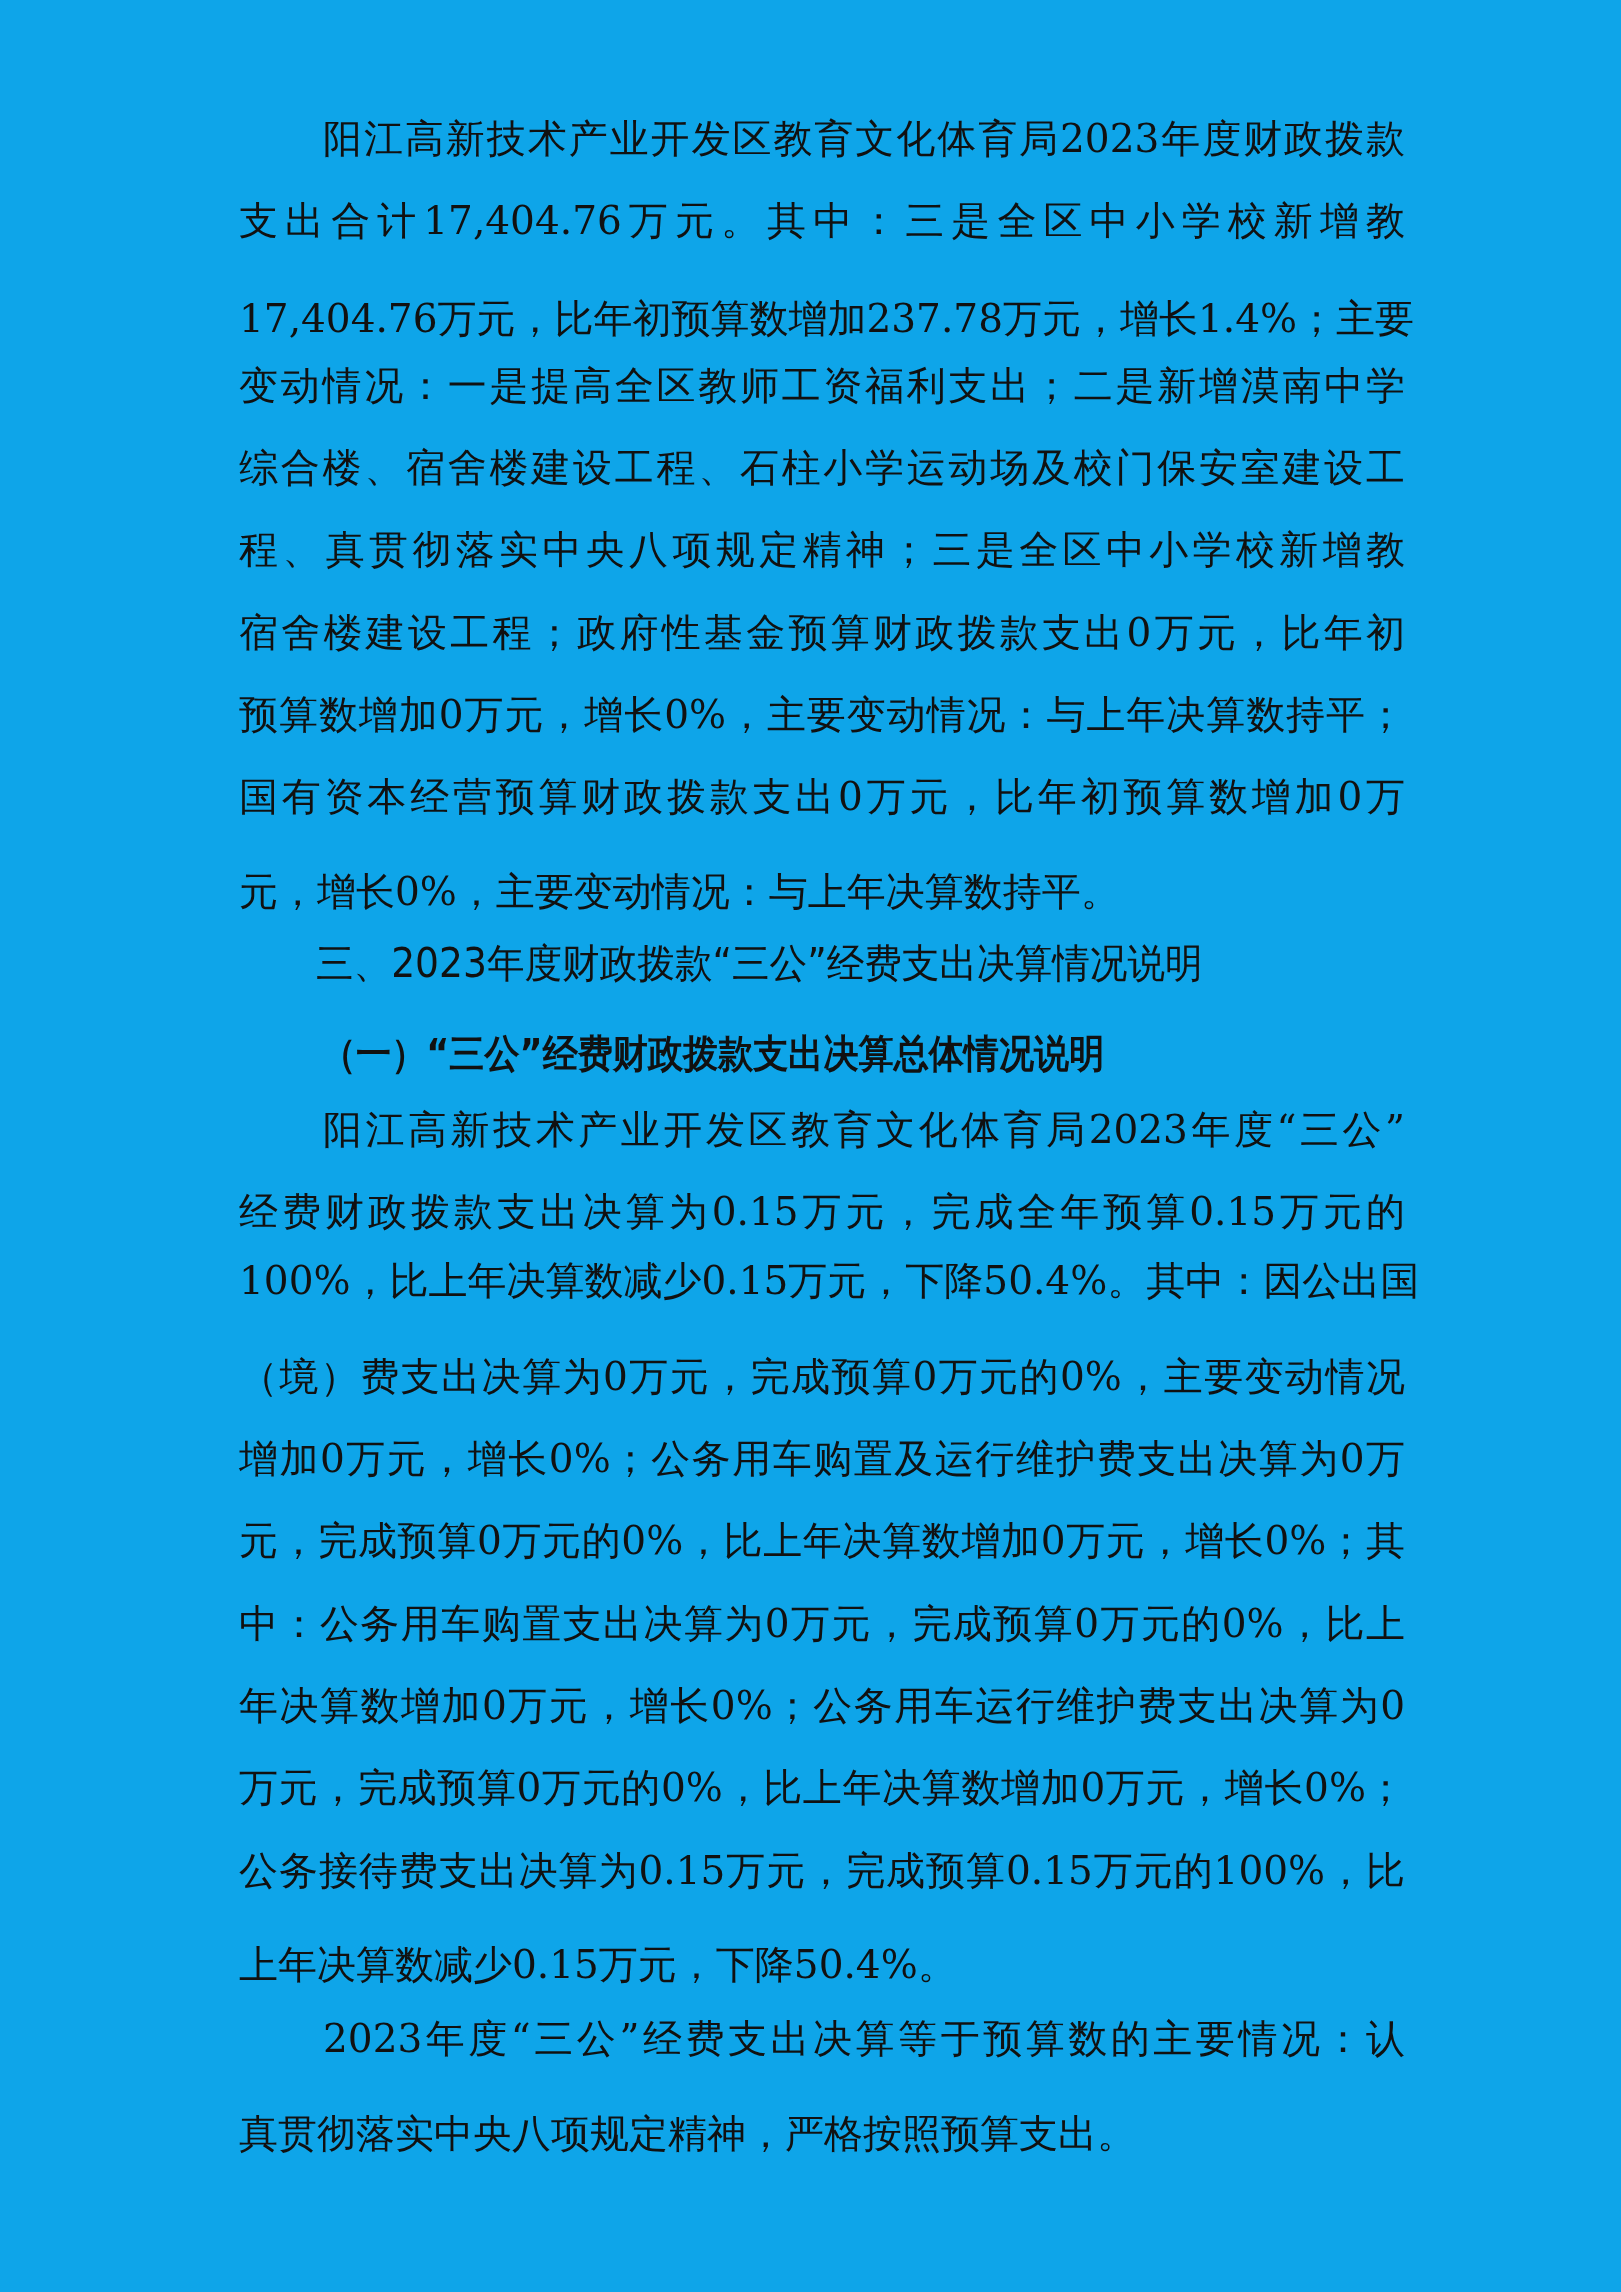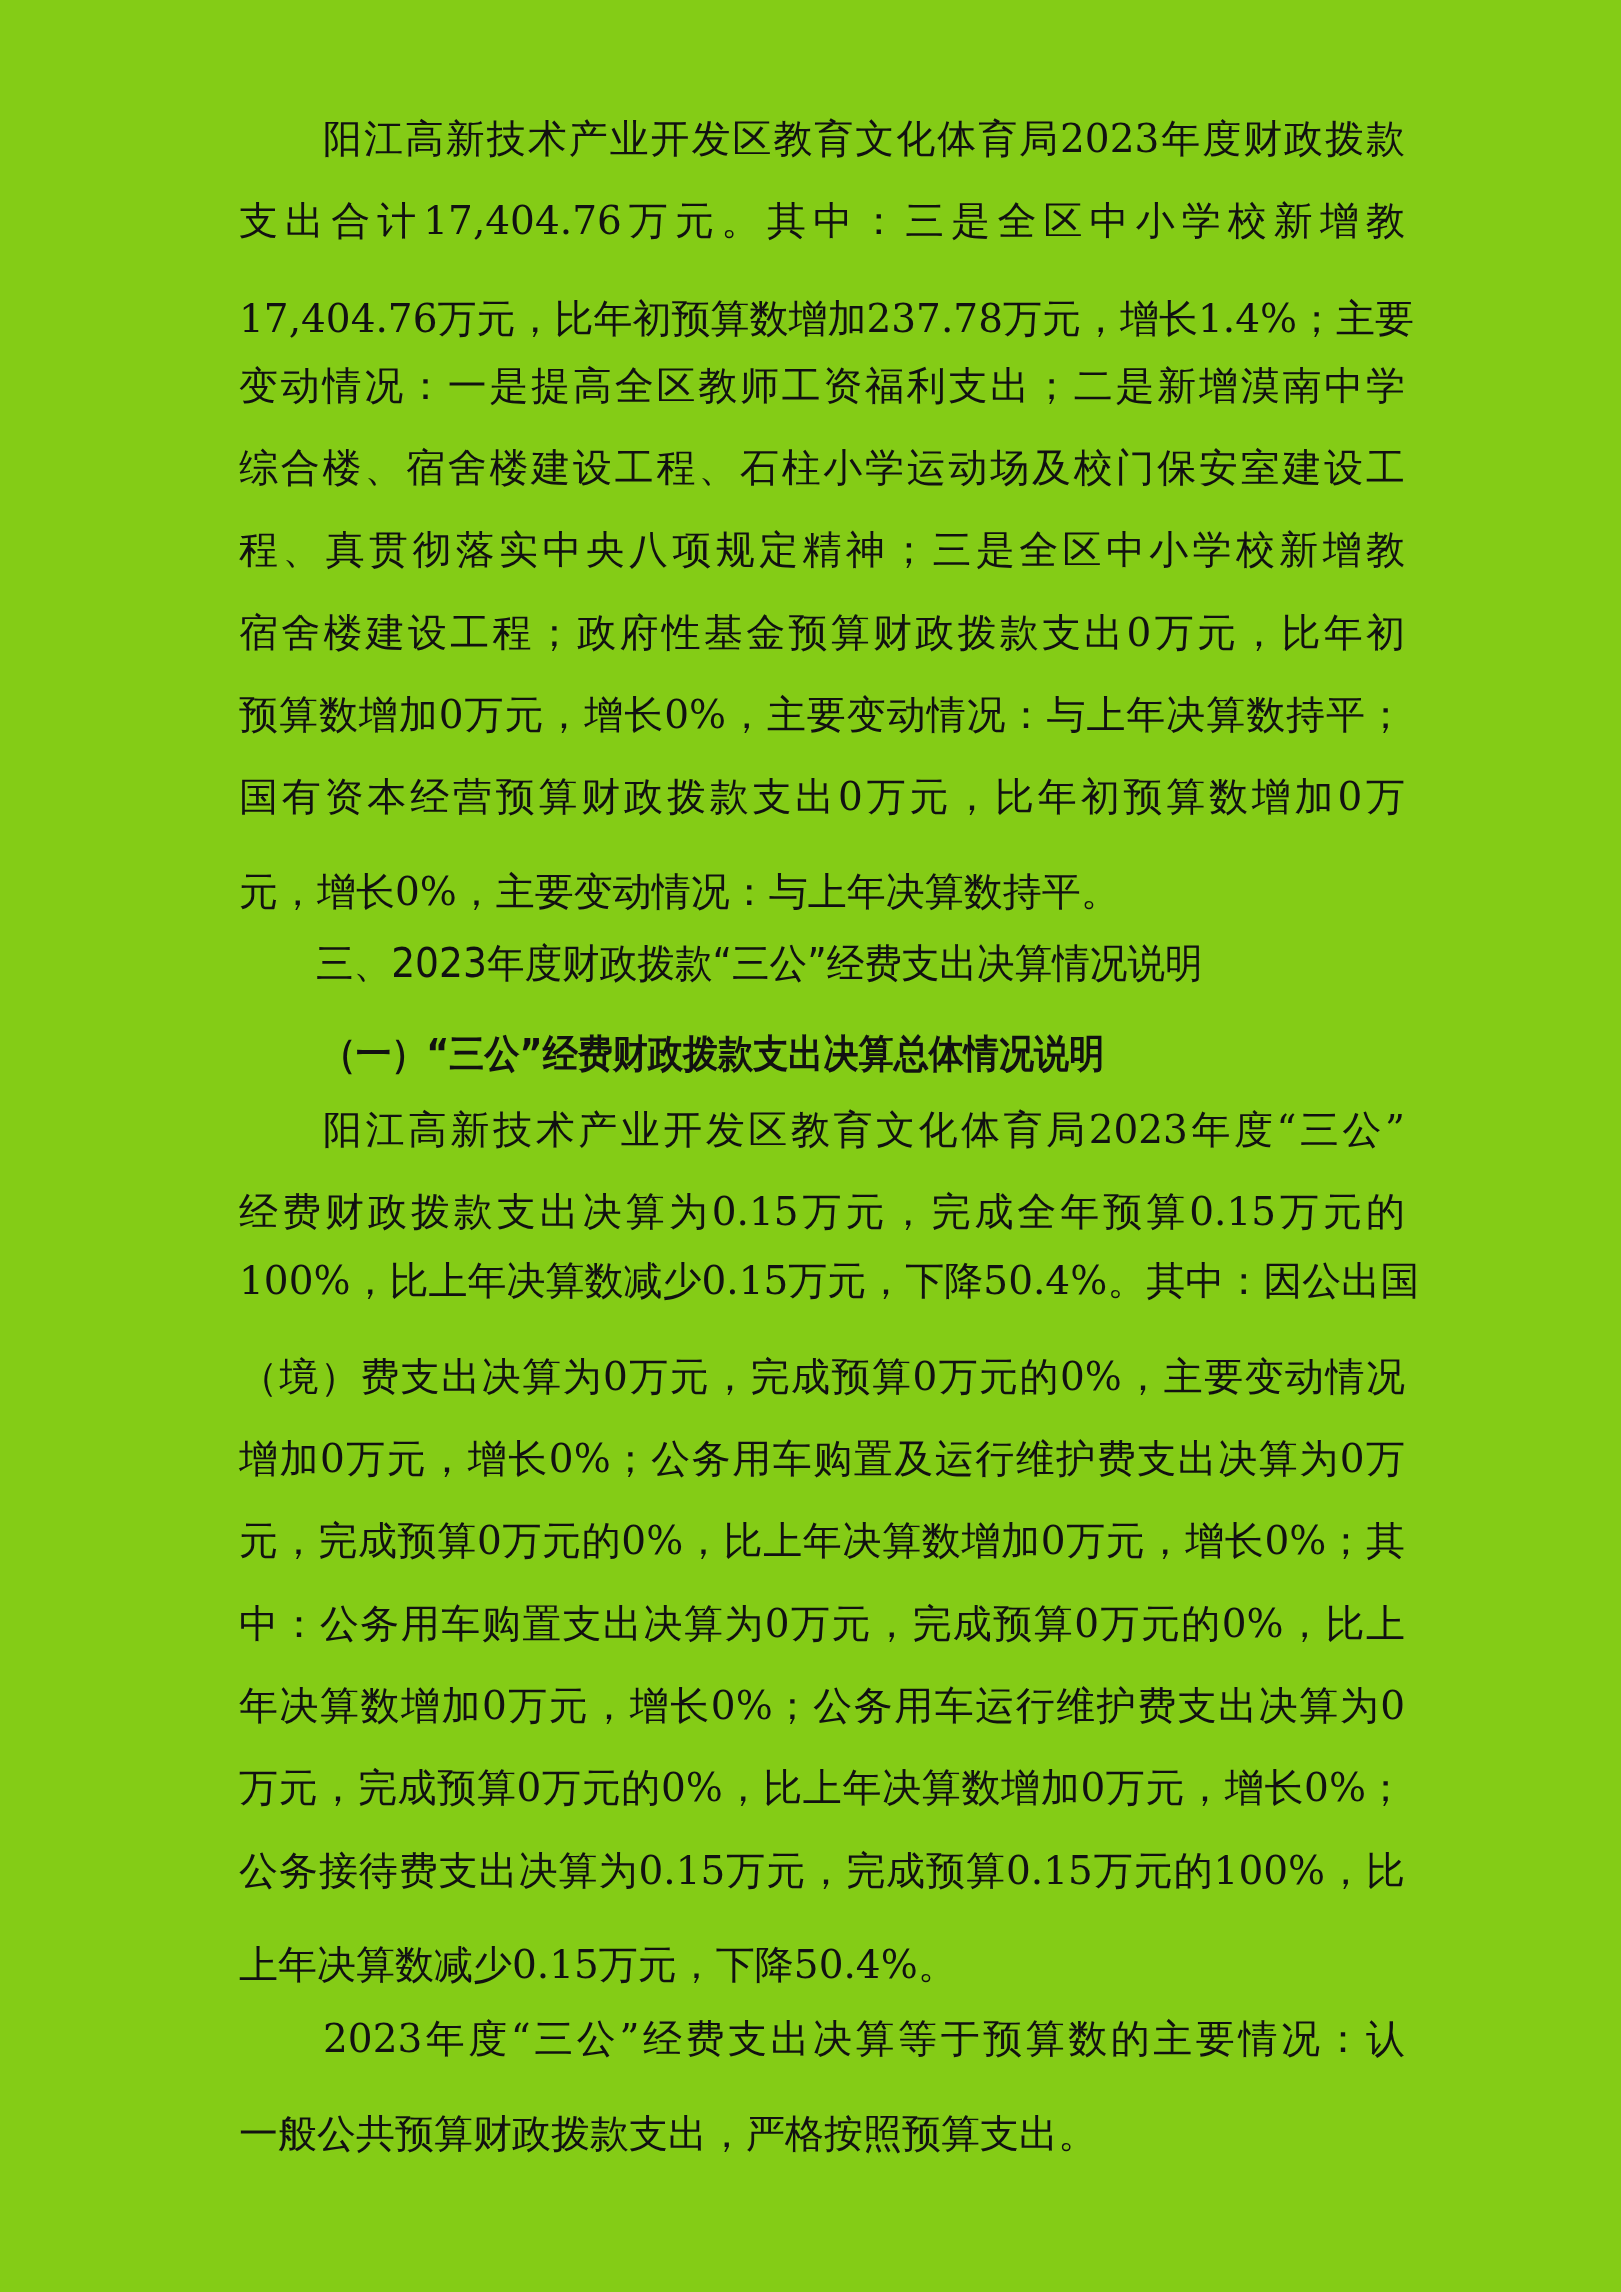--- a/index.html
+++ b/index.html
@@ -1,17 +1,17 @@
 <!DOCTYPE html>
 <html><head>
 <meta charset="utf-8">
 <style>
   html, body { margin: 0; padding: 0; background: #ffffff; }
   body { width: 1621px; height: 2293px; position: relative; overflow: hidden; color: #111111; }
-  .page { position: absolute; left: 0; top: 0; width: 1621px; height: 2293px; background: #84cc16; }
+  .page { position: absolute; left: 0; top: 0; width: 1621px; height: 2293px; background: #0ea5e9; }
   .line {
     position: absolute; left: 239px; width: 1166px; height: 55px; line-height: 55px;
     font-family: "DejaVu Serif", "Liberation Serif", serif; font-size: 39px;
     white-space: nowrap; text-align: justify; text-align-last: justify; letter-spacing: 0;
   }
   .line.indent { left: 323px; width: 1082px; }
   .line.last { text-align-last: left; margin-top: 12px; }
   .h1 {
     position: absolute; left: 316px; top: 934px; height: 59px; line-height: 59px;
     font-family: "DejaVu Sans", "Liberation Sans", sans-serif; font-size: 40px; font-weight: normal;
@@ -58,17 +58,17 @@
     <div class="line" style="top:1513px">元，完成预算0万元的0%，比上年决算数增加0万元，增长0%；其</div>
     <div class="line" style="top:1596px">中：公务用车购置支出决算为0万元，完成预算0万元的0%，比上</div>
     <div class="line" style="top:1678px">年决算数增加0万元，增长0%；公务用车运行维护费支出决算为0</div>
     <div class="line" style="top:1760px">万元，完成预算0万元的0%，比上年决算数增加0万元，增长0%；</div>
     <div class="line" style="top:1843px">公务接待费支出决算为0.15万元，完成预算0.15万元的100%，比</div>
     <div class="line last" style="top:1925px">上年决算数减少0.15万元，下降50.4%。</div>
   </div>
 
   <div>
     <div class="line indent" style="top:2011px">2023年度“三公”经费支出决算等于预算数的主要情况：认</div>
-    <div class="line last" style="top:2094px">一般公共预算财政拨款支出，严格按照预算支出。</div>
+    <div class="line last" style="top:2094px">真贯彻落实中央八项规定精神，严格按照预算支出。</div>
   </div>
 
 </div>
 
 
 </body></html>

